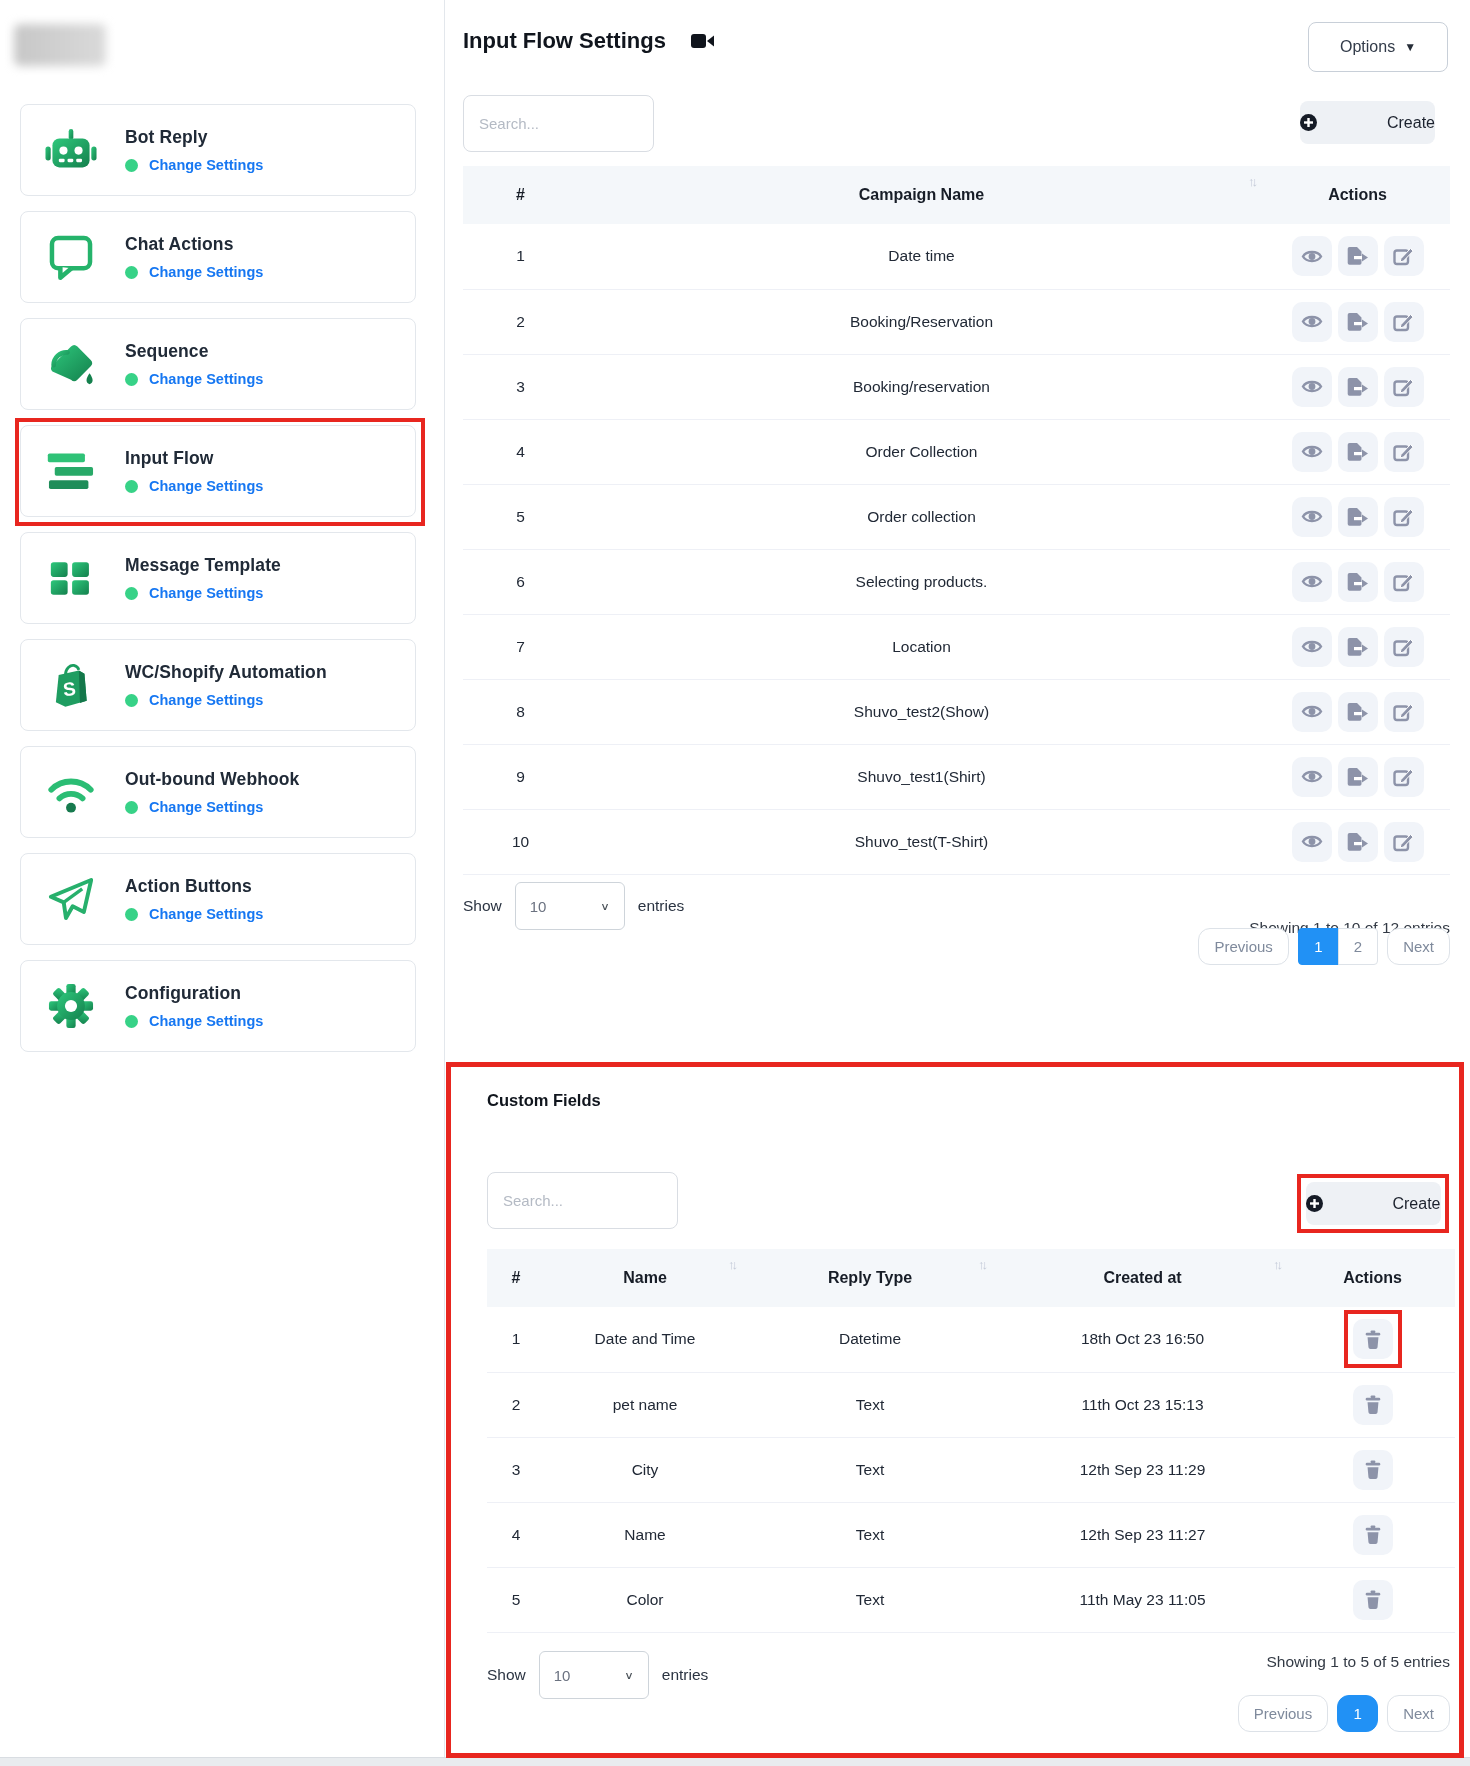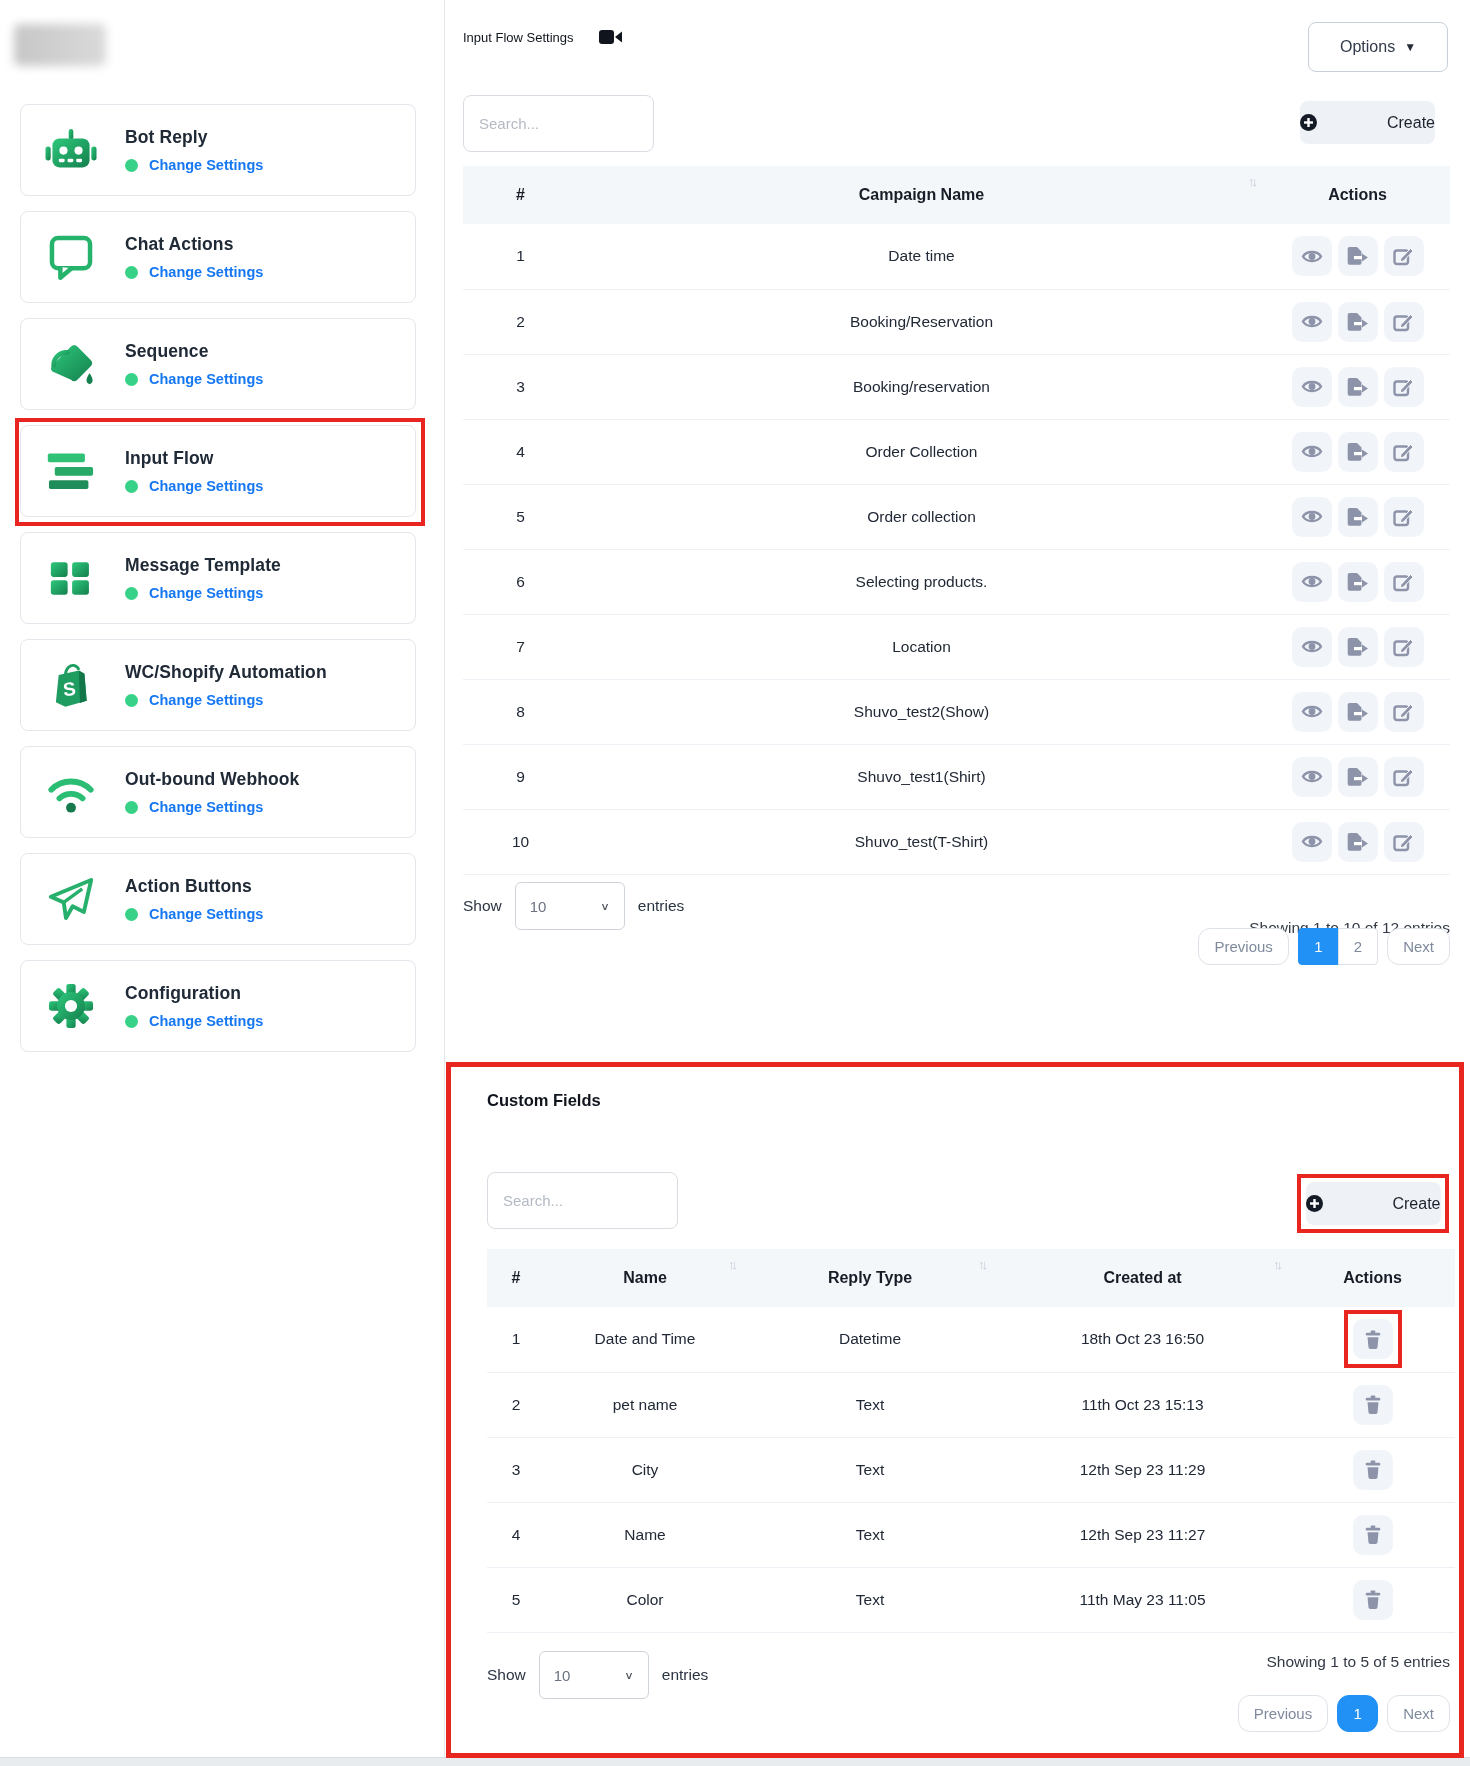--- a/index.html
+++ b/index.html
@@ -30,21 +30,21 @@
     display:flex; align-items:center; justify-content:center;}
   .side-text{margin-left:22px;}
   .side-title{font-size:17.5px; font-weight:600; color:#202a37; letter-spacing:.1px;}
   .side-sub{display:flex; align-items:center; margin-top:9px;}
   .dot{width:13px; height:13px; border-radius:50%; background:var(--dot); flex:0 0 13px;}
   .change{margin-left:11px; font-size:14.5px; font-weight:700; color:var(--link); cursor:pointer;}
   .annotate-inputflow{left:-6px; top:-8px; width:410px; height:108px;
     border:4px solid var(--red); pointer-events:none; z-index:5;}
 
   
-  .main-title{left:463px; top:28px; font-size:13px; font-weight:400; color:#10151d;
+  .main-title{left:463px; top:28px; font-size:22px; font-weight:700; color:#10151d;
     display:flex; align-items:center; gap:25px;}
   .options-btn{left:1308px; top:22px; width:140px; height:50px; background:#fff;
     border:1px solid #c8cfd8; border-radius:8px; font-size:16px; color:#323b49;
     display:flex; align-items:center; justify-content:center; gap:9px; cursor:pointer;}
   .caret{font-size:12px; color:#262d38;}
   .search-box{width:191px; height:57px; border:1px solid #d9dde3; border-radius:8px;
     padding:0 15px; font-size:15px; color:#333; font-family:inherit; outline:none;}
   .search-box::placeholder{color:#b4bac4;}
   .create-btn{width:135px; height:43px; background:var(--btnbg); border:none; border-radius:8px;
     font-size:16px; color:#1c222e; display:flex; align-items:center; justify-content:space-between;

